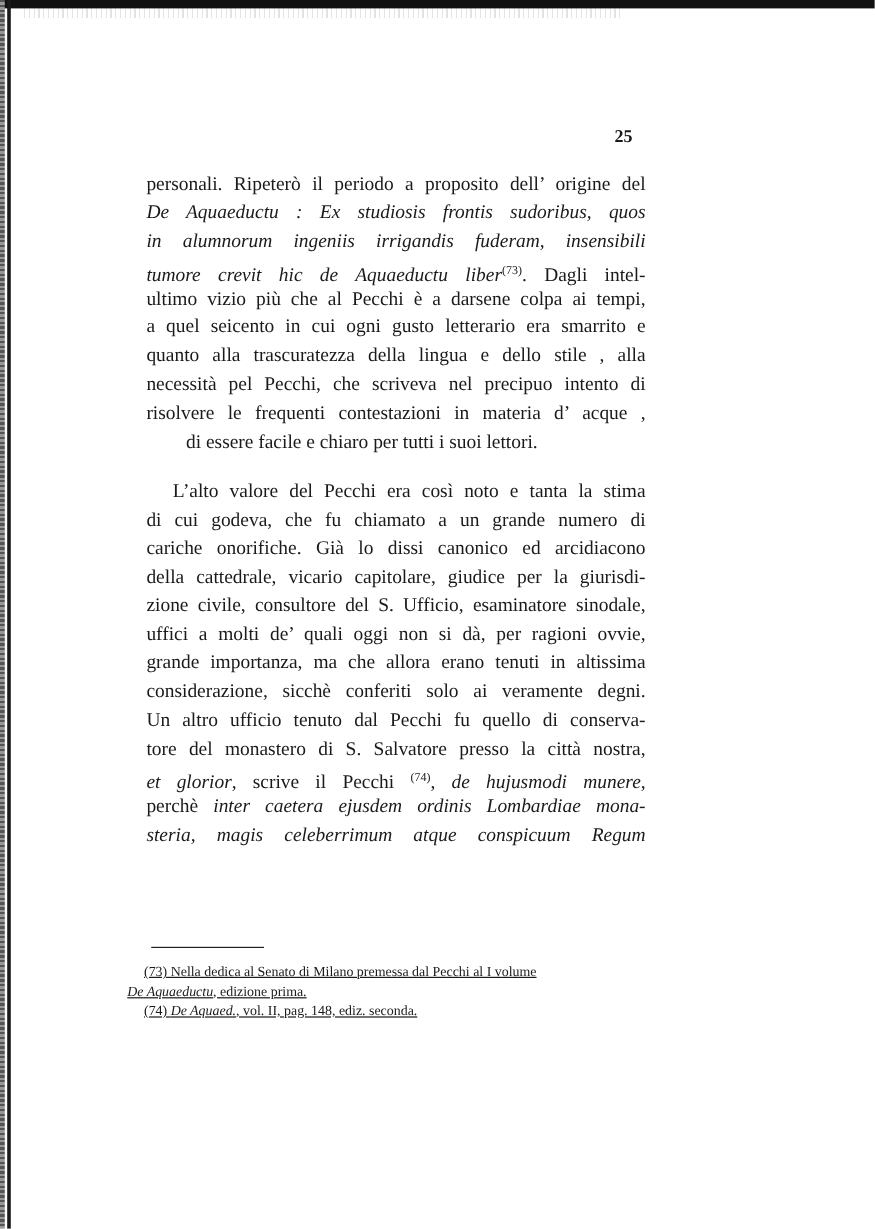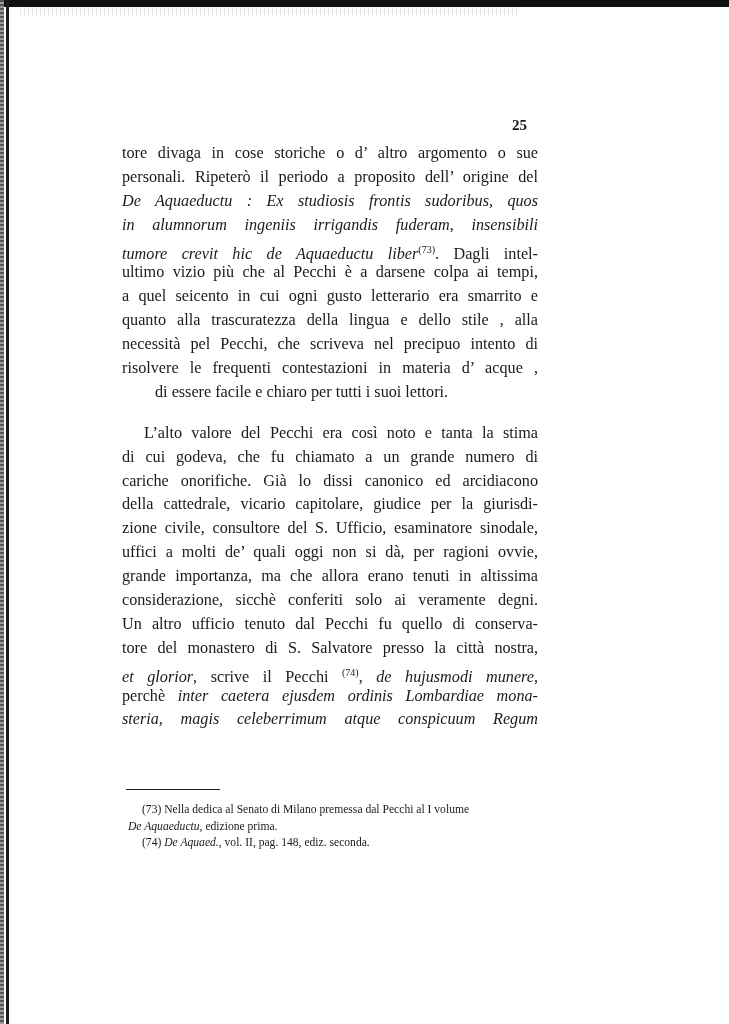--- a/index.html
+++ b/index.html
@@ -16,56 +16,55 @@
     opacity: 0.6;
   }
   .left-border {
     position: absolute; left: 0; top: 0; width: 4px; height: 1024px;
     background: repeating-linear-gradient(180deg, #555 0 2px, #999 2px 4px);
   }
   .left-rule {
     position: absolute; left: 6px; top: 0; width: 3px; height: 1024px; background: #1b1b1b;
   }
   .page-number {
-    position: absolute; left: 512px; top: 117px; font-size: 15px; font-weight: bold;
+    position: absolute; left: 512px; top: 106px; font-size: 15px; font-weight: bold;
     font-family: "Liberation Serif", serif;
   }
   .body-text {
     position: absolute; left: 122px; top: 142px; width: 416px;
     font-family: "Liberation Serif", serif; font-size: 16.2px; line-height: 23.9px;
   }
   .line {
     display: block; text-align: justify; text-align-last: justify; white-space: nowrap; height: 23.9px;
   }
   .line.last { text-align-last: left; margin-left: 33px; }
   .line.indent { padding-left: 22px; margin-top: 17px; }
   .it { font-style: italic; }
   sup.ref { font-size: 10px; vertical-align: 6px; }
   .footnote-rule {
     position: absolute; left: 126px; top: 789px; width: 94px; height: 1px; background: #222;
   }
   .footnotes {
-    position: absolute; left: 128px; top: 802px; width: 418px;
-    font-family: "Liberation Serif", serif; font-size: 11.6px; line-height: 16.5px;
+    position: absolute; left: 106px; top: 802px; width: 418px;
+    font-family: "Liberation Serif", serif; font-size: 11.6px; line-height: 16.5px; text-decoration: underline;
   }
   .fn { display: block; white-space: nowrap; }
   .fn.indent { padding-left: 14px; }
 </style>
 </head>
 <body>
 
 <div class="top-border"></div>
 <div class="top-speckle"></div>
 <div class="left-border"></div>
 <div class="left-rule"></div>
 
 <div class="page-number">25</div>
 
 <div class="body-text" id="body-text">
-    <span class="line"><span>tore divaga in cose storiche o d’ altro argomento o sue</span></span>
     <span class="line"><span>personali. Ripeterò il periodo a proposito dell’ origine del</span></span>
     <span class="line"><span class="it">De Aquaeductu : Ex studiosis frontis sudoribus, quos</span></span>
     <span class="line"><span class="it">in alumnorum ingeniis irrigandis fuderam, insensibili</span></span>
     <span class="line"><span class="it">tumore crevit hic de Aquaeductu liber</span><sup class="ref">(73)</sup><span>. Dagli intel-</span></span>
     <span class="line"><span>ultimo vizio più che al Pecchi è a darsene colpa ai tempi,</span></span>
     <span class="line"><span>a quel seicento in cui ogni gusto letterario era smarrito e</span></span>
     <span class="line"><span>quanto alla trascuratezza della lingua e dello stile , alla</span></span>
     <span class="line"><span>necessità pel Pecchi, che scriveva nel precipuo intento di</span></span>
     <span class="line"><span>risolvere le frequenti contestazioni in materia d’ acque ,</span></span>
     <span class="line last"><span>di essere facile e chiaro per tutti i suoi lettori.</span></span>

